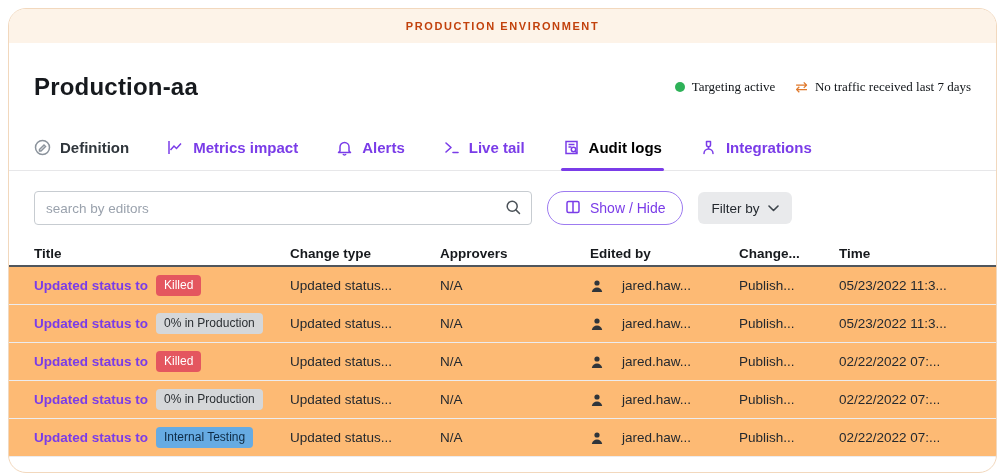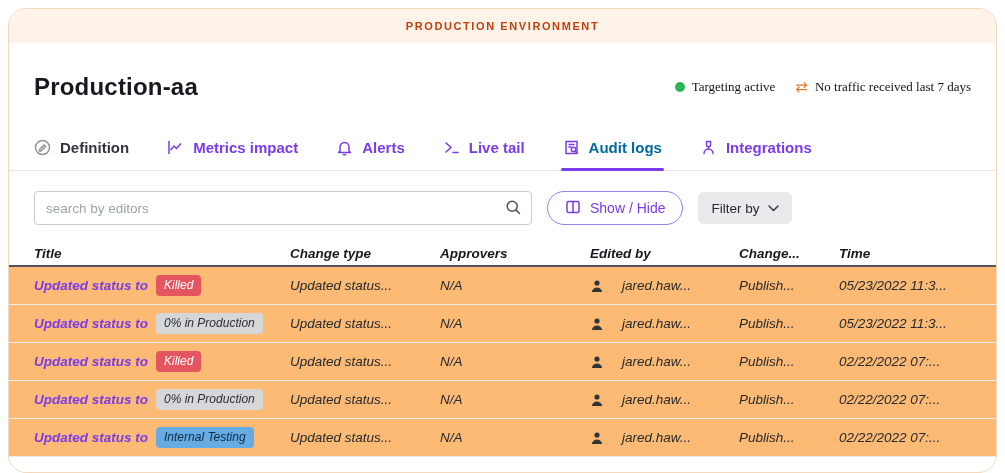--- a/index.html
+++ b/index.html
@@ -48,21 +48,21 @@
     position: relative;
     display: flex; align-items: flex-end; gap: 9px;
     font-size: 15px; font-weight: 600;
     cursor: pointer; white-space: nowrap;
   }
   .tab .t-icon { display: flex; }
   .tab.muted { color: #30363c; }
   .tab.muted .t-icon { color: #8b939c; }
   .tab.accent { color: #7a3ce8; }
   .tab.accent .t-icon { color: #7a3ce8; }
-  .tab.active { color: #0369a1; }
+  .tab.active { color: #000000; }
   .tab.active .t-icon { color: #7a3ce8; }
   .tab.active::after {
     content: ""; position: absolute; left: -2px; right: -2px; bottom: -15px;
     height: 3px; border-radius: 2px; background: #7a3ce8;
   }
   
   .toolbar {
     margin-top: 20px;
     padding: 0 25px;
     display: flex; align-items: center; gap: 15px;
@@ -93,21 +93,21 @@
   .btn-filter {
     height: 32px; padding: 0 13px;
     display: flex; align-items: center; gap: 8px;
     background: #e9eaec; border: none; border-radius: 6px;
     color: #24292f; font-size: 13.5px;
     font-family: "Liberation Sans", sans-serif;
     cursor: pointer; white-space: nowrap;
   }
   .btn-filter .chev { color: #3d444b; display: flex; }
   
-  .table { margin-top: 16px; font-style: italic; }
+  .table { margin-top: 16px; }
   .tgrid {
     display: grid;
     grid-template-columns: 256px 150px 150px 149px 100px 1fr;
     padding: 0 25px;
     align-items: center;
   }
   .thead {
     height: 26px;
     font-size: 13.5px; font-weight: 700; color: #16191d;
     border-bottom: 2px solid #51565c;

